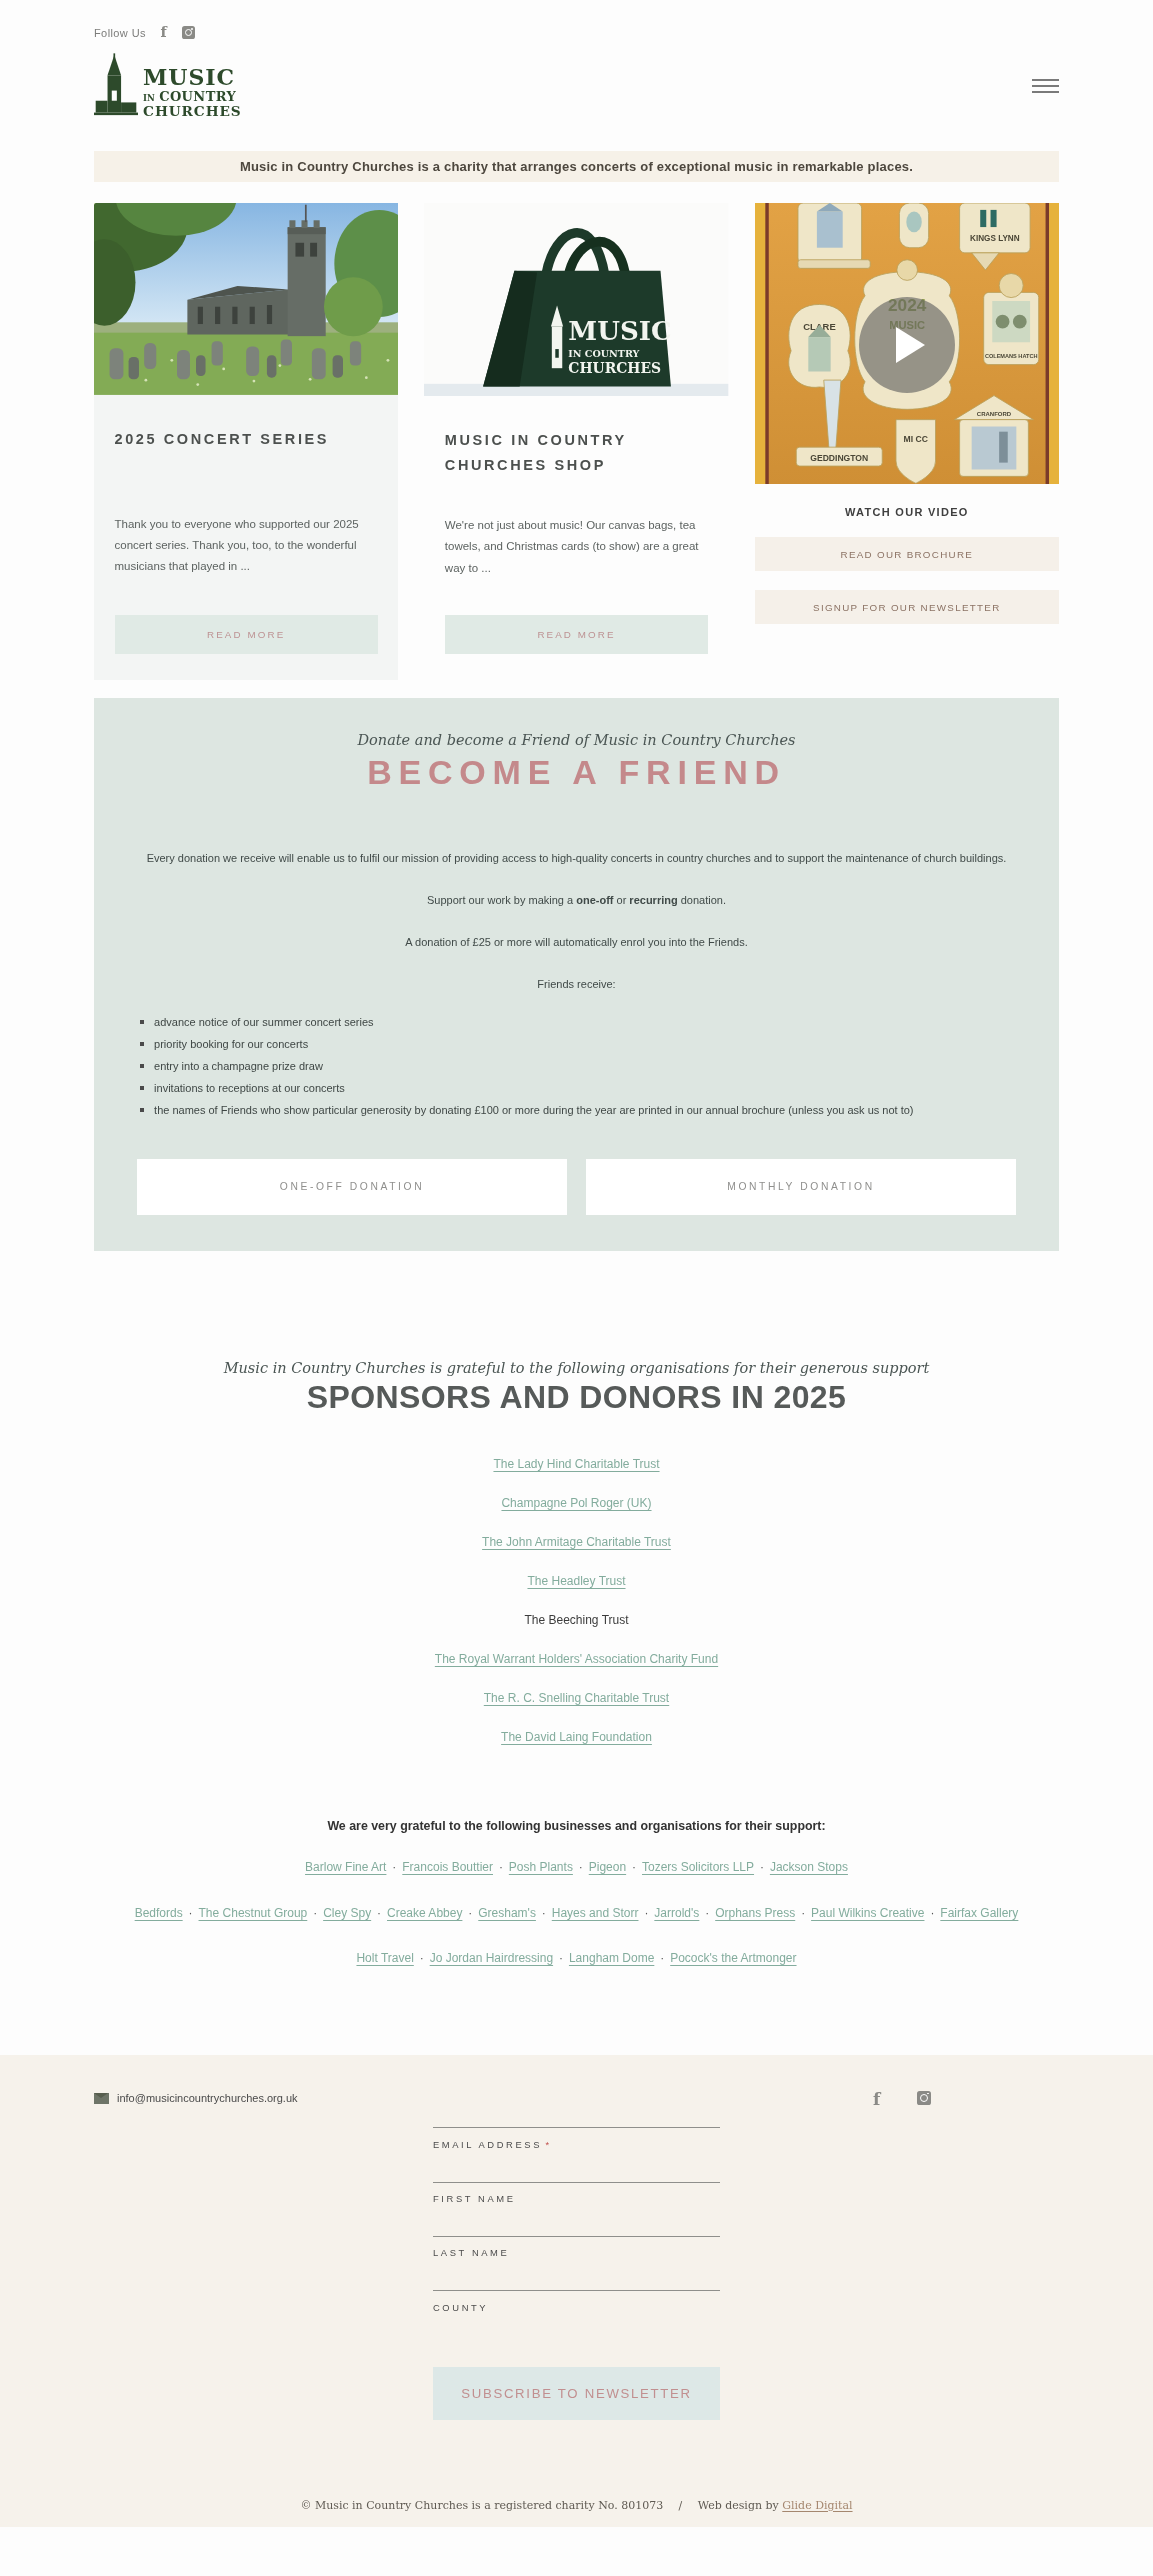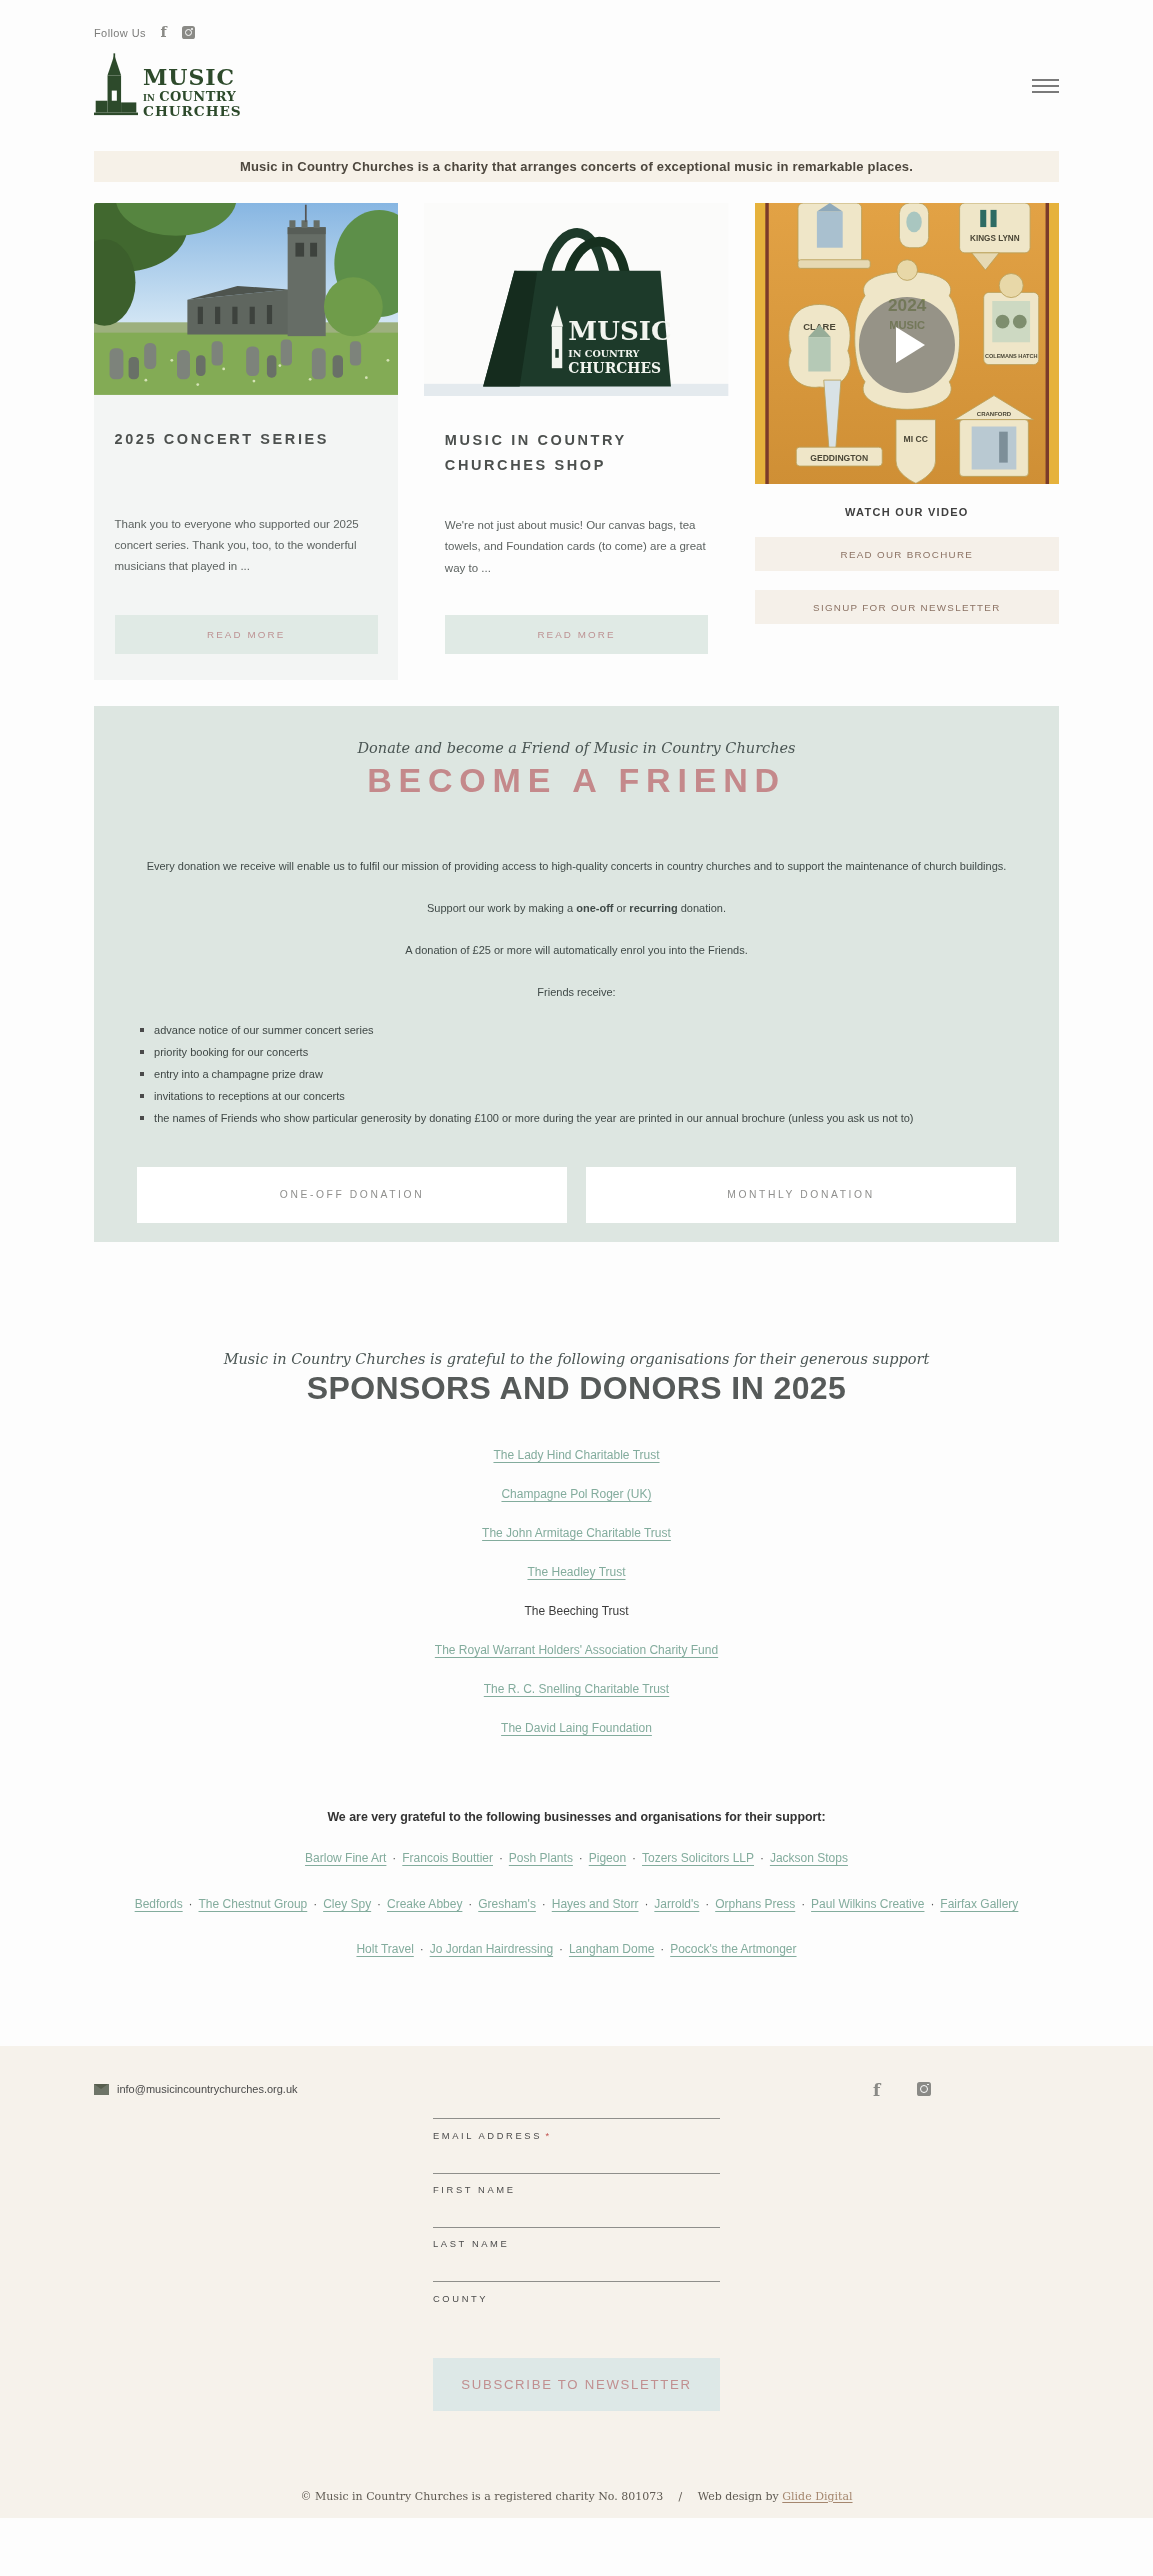--- a/index.html
+++ b/index.html
@@ -54,21 +54,21 @@
   .video-thumb { position: relative; cursor: pointer; }
   .play-circle { position: absolute; left: 50%; top: 142px; transform: translate(-50%,-50%);
     width: 96px; height: 96px; border-radius: 50%; background: rgba(96,96,96,.62);
     display: flex; align-items: center; justify-content: center; cursor: pointer; }
   .play-triangle { width: 0; height: 0; border-left: 29px solid #fff; border-top: 18px solid transparent; border-bottom: 18px solid transparent; margin-left: 7.7px; }
   .watch-label { margin-top: 22px; text-align: center; font-size: 11px; font-weight: 700; letter-spacing: 1.3px; color: #3f3f3f; }
   .cream-btn { margin-top: 19px; width: 100%; height: 34px; border: none; background: #f5f0e9; color: #8c7365;
     font-size: 9.8px; letter-spacing: 1.3px; font-family: "Liberation Sans", sans-serif; cursor: pointer; }
 
   
-  .friend { margin-top: 26px; background: #dde6e1; padding: 34px 43px 19px; }
+  .friend { margin-top: 18px; background: #dde6e1; padding: 34px 43px 36px; }
   .tagline { text-align: center; font-family: "DejaVu Serif", serif; font-style: italic; font-size: 14.5px; color: #4a5553; }
   .friend-heading { text-align: center; margin-top: 5.1px; font-size: 34px; font-weight: 700; letter-spacing: 6.8px; color: #c4898b; }
   .friend-para { margin-top: 20.5px; text-align: center; font-size: 11px; line-height: 1.95; color: #404a48; }
   .friend-para.first { margin-top: 56px; }
   .friend-bullets { margin-top: 15.4px; list-style: none; padding-left: 3.4px; }
   .friend-bullets li { font-size: 11px; color: #3f4745; line-height: 2.0; position: relative; padding-left: 13.7px; max-width: 880px; }
   .friend-bullets li::before { content: ""; position: absolute; left: 0; top: 9.4px; width: 3.4px; height: 3.4px; background: #4a4a4a; }
   .donate-row { margin-top: 38px; display: flex; gap: 19px; justify-content: space-between; }
   .donate-btn { flex: 1; height: 56px; border: none; background: #fff; color: #8f8f8d;
     font-size: 10.3px; letter-spacing: 2.6px; font-family: "Liberation Sans", sans-serif; cursor: pointer; }
@@ -248,21 +248,21 @@
           <rect x="147" y="142" width="12" height="48"></rect>
           <rect x="151" y="168" width="4" height="10" fill="#1d3a2a"></rect>
           <text x="166" y="158" font-size="30" font-weight="700">MUSIC</text>
           <text x="166" y="177" font-size="11" font-weight="700">IN COUNTRY</text>
           <text x="166" y="196" font-size="16" font-weight="700">CHURCHES</text>
         </g>
       </svg>
     </div>
     <div class="card-body">
       <h2 class="card-title">MUSIC IN COUNTRY CHURCHES SHOP</h2>
-      <p class="card-text">We're not just about music! Our canvas bags, tea towels, and Foundation cards (to come) are a great way to ...</p>
+      <p class="card-text">We're not just about music! Our canvas bags, tea towels, and Christmas cards (to show) are a great way to ...</p>
       <button class="read-more">READ MORE</button>
     </div>
   </div>
 
   <div class="col">
     <div class="video-thumb">
       <svg viewBox="0 0 354 327">
         <defs>
           <linearGradient id="org" x1="0" y1="0" x2="0" y2="1">
             <stop offset="0" stop-color="#e2a245"></stop>

